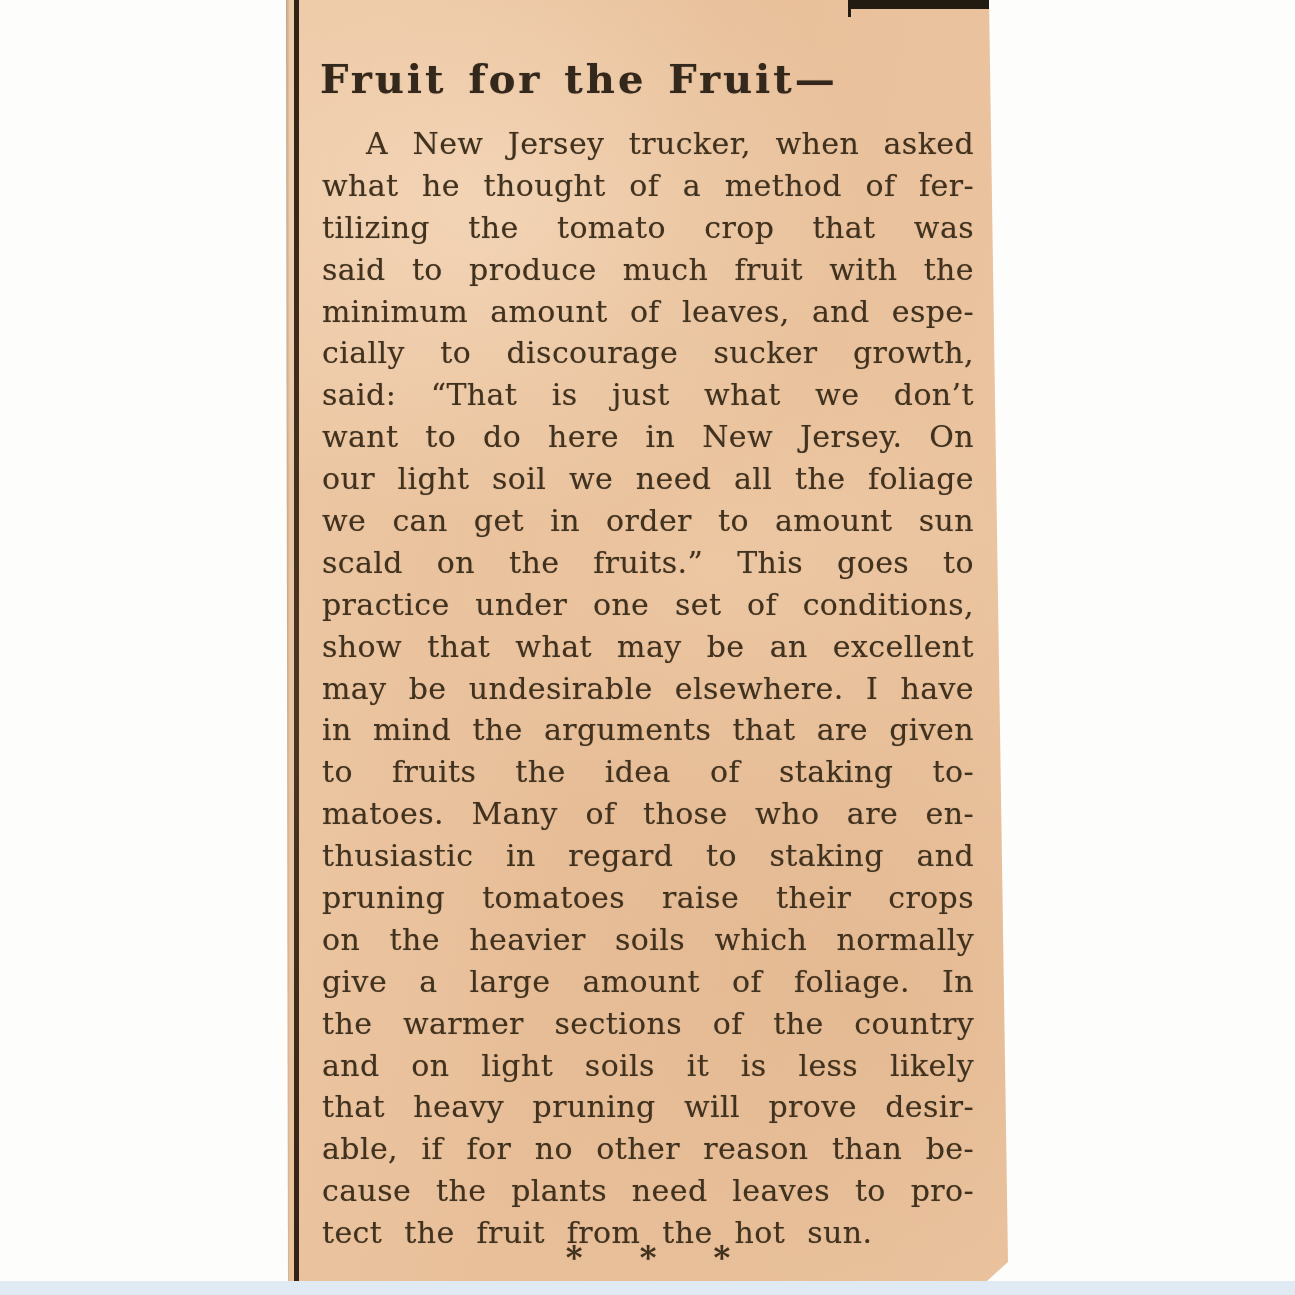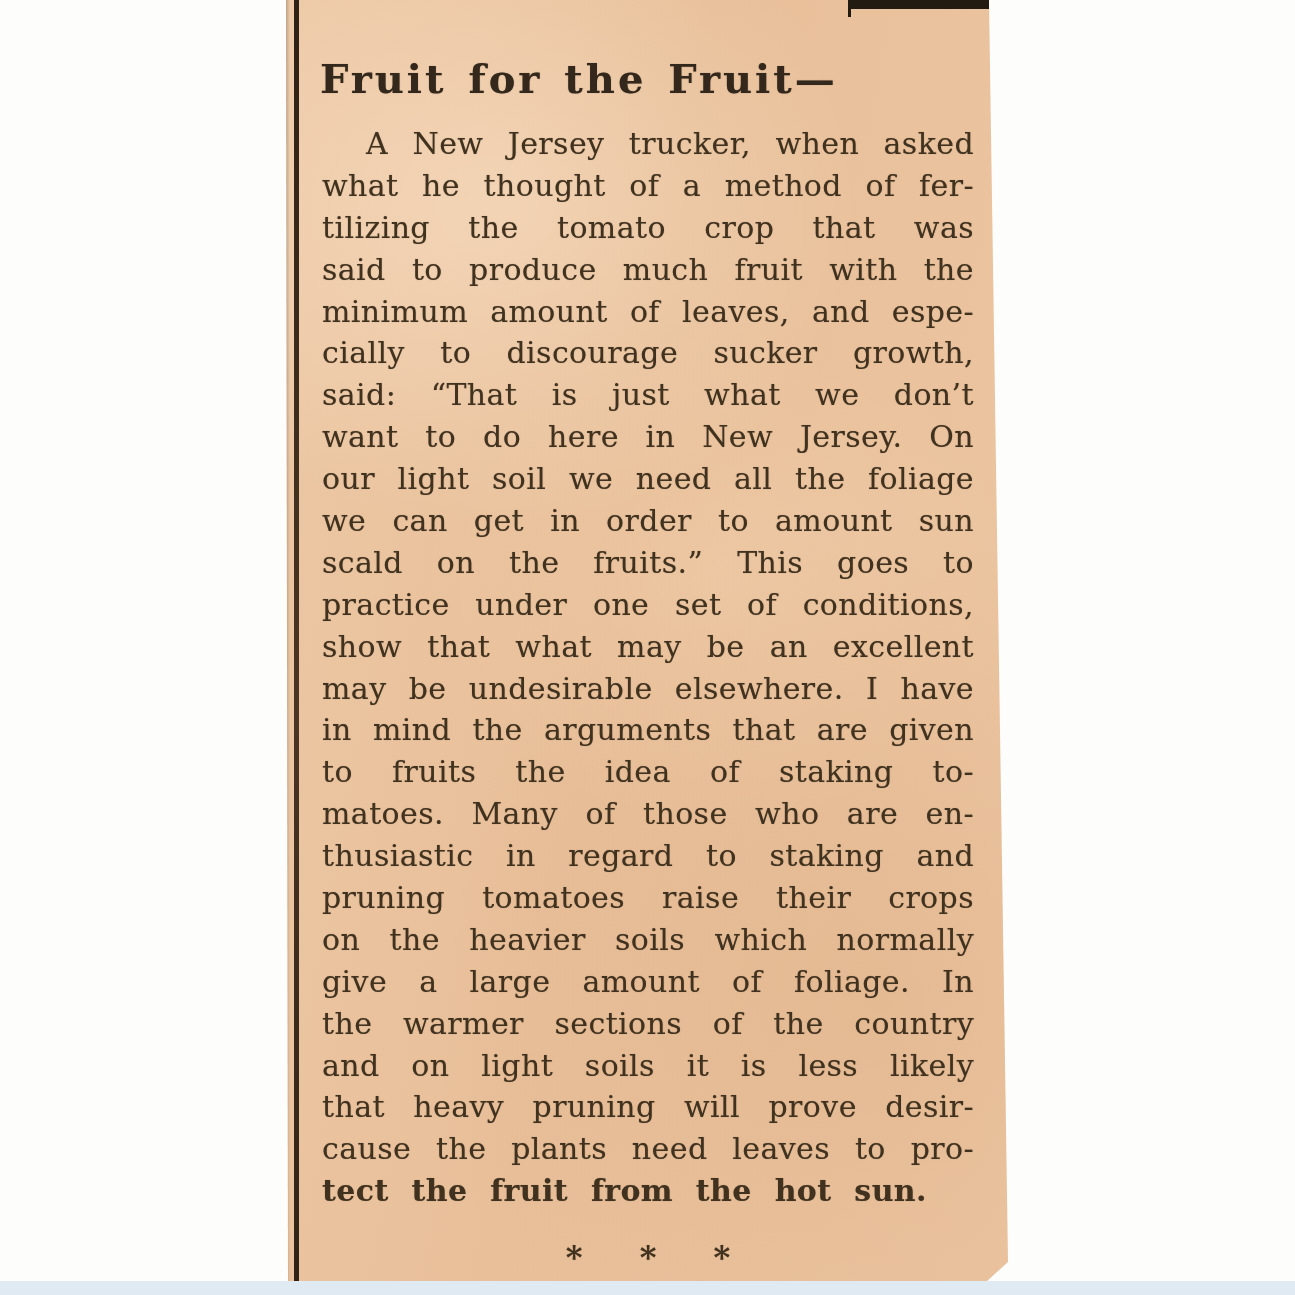--- a/index.html
+++ b/index.html
@@ -75,21 +75,20 @@
     height: 41.9px;
     line-height: 41.9px;
     text-align: justify;
     text-align-last: justify;
   }
   .line.first { text-indent: 44px; }
   .line.last {
     text-align: right;
     text-align-last: left;
     word-spacing: 12px;
-    font-weight: bold;
   }
   .asterisks {
     position: absolute;
     left: 36px; top: 1238px;
     width: 652px;
     text-align: center;
     font-size: 32px;
     font-weight: bold;
     word-spacing: 46px;
     color: var(--ink, #41321f);
@@ -123,19 +122,20 @@
         <div class="line">in mind the arguments that are given</div>
         <div class="line">to fruits the idea of staking to-</div>
         <div class="line">matoes. Many of those who are en-</div>
         <div class="line">thusiastic in regard to staking and</div>
         <div class="line">pruning tomatoes raise their crops</div>
         <div class="line">on the heavier soils which normally</div>
         <div class="line">give a large amount of foliage. In</div>
         <div class="line">the warmer sections of the country</div>
         <div class="line">and on light soils it is less likely</div>
         <div class="line">that heavy pruning will prove desir-</div>
+        <div class="line">able, if for no other reason than be-</div>
         <div class="line">cause the plants need leaves to pro-</div>
         <div class="line last">tect the fruit from the hot sun.</div>
       </div>
     <div class="asterisks">* * *</div>
   </div>
   <div class="scan-strip"></div>
 </div>
 
 </body></html>

